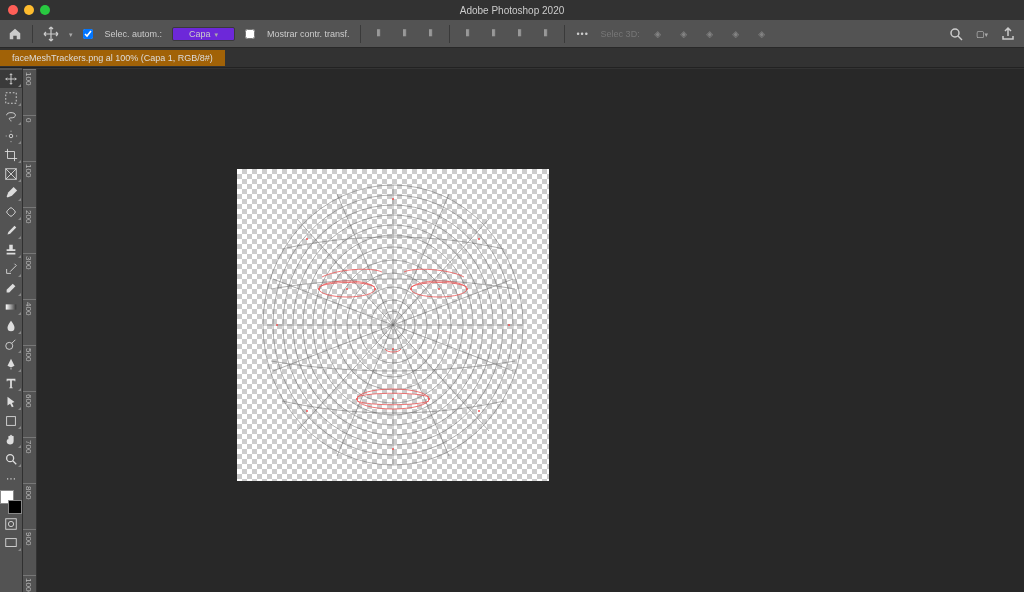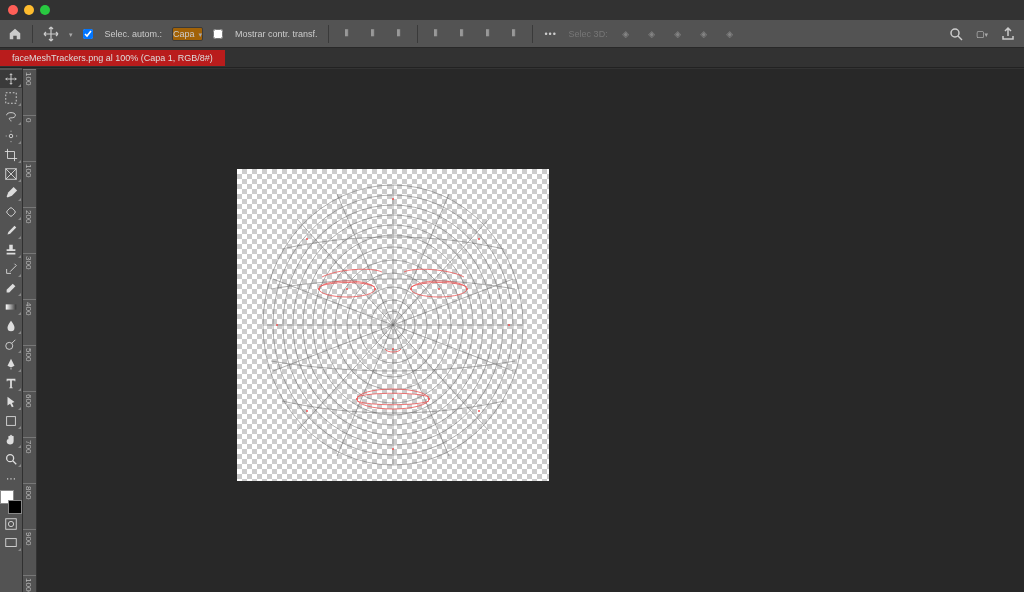--- a/index.html
+++ b/index.html
@@ -3,29 +3,29 @@
 <meta charset="utf-8">
 <style>
 *{margin:0;padding:0;box-sizing:border-box;font-family:-apple-system,Helvetica,Arial,sans-serif;font-size:9px;color:#ccc;user-select:none}
 body{background:#323232;width:1024px;height:592px;overflow:hidden;position:relative}
 .titlebar{height:20px;background:#323232;display:flex;align-items:center;position:relative}
 .traffic{display:flex;gap:6px;padding-left:8px}
 .traffic span{width:10px;height:10px;border-radius:50%}
 .opts{height:28px;background:#535353;display:flex;align-items:center;padding:0 8px;gap:10px;border-bottom:1px solid #282828}
 .homeicon{width:14px;height:14px;display:flex;align-items:center;justify-content:center}
 .sep{width:1px;height:18px;background:#3a3a3a}
-.dd{display:flex;align-items:center;gap:4px;padding:1px 0;background:#a16207;border:1px solid #3a3a3a;border-radius:2px}
+.dd{display:flex;align-items:center;gap:4px;padding:1px 16px;background:#6d28d9;border:1px solid #3a3a3a;border-radius:2px}
 .chev::after{content:"▾";font-size:7px;color:#aaa}
 .chk{display:flex;align-items:center;gap:12px}
 .chk input{width:10px;height:10px}
 .iconbtn{width:16px;height:16px;display:flex;align-items:center;justify-content:center;color:#ccc}
 .dots{letter-spacing:1px}
 .optsright{margin-left:auto;display:flex;gap:10px;align-items:center}
 .doctab{height:20px;background:#323232;border-bottom:1px solid #222;display:flex;align-items:center}
-.tab{padding:3px 12px;background:#b91c1c;color:#ddd;font-size:9px}
+.tab{padding:3px 12px;background:#a16207;color:#ddd;font-size:9px}
 .main{display:flex;height:524px}
 .toolbar{width:26px;background:#535353;display:flex;flex-direction:column;align-items:center;padding-top:2px;gap:1px;border-right:1px solid #303030}
 .tool{width:22px;height:18px;display:flex;align-items:center;justify-content:center;position:relative;color:#ddd}
 .tool svg{width:14px;height:14px}
 .tool.active{background:#3a3a3a}
 .tool.small-tri::after{content:"";position:absolute;right:1px;bottom:1px;width:0;height:0;border-left:3px solid transparent;border-bottom:3px solid #888}
 .swatches{width:22px;height:24px;position:relative;margin-top:2px}
 .sw-a{position:absolute;top:0;left:0;width:14px;height:14px;background:#fff;border:1px solid #888}
 .sw-b{position:absolute;bottom:0;right:0;width:14px;height:14px;background:#000;border:1px solid #888}
 .canvaswrap{flex:1;display:flex;flex-direction:column;position:relative}
@@ -40,20 +40,21 @@
 </style>
 </head>
 <body>
 
 <div class="titlebar">
   <div class="traffic">
     <span style="background:#ff5f57"></span>
     <span style="background:#febc2e"></span>
     <span style="background:#28c840"></span>
   </div>
+  <div style="position:absolute;left:0;right:0;text-align:center;font-size:10px;color:#ccc">Adobe Photoshop 2020</div>
 </div>
 
 <div class="opts">
   <div class="homeicon">
       <svg viewBox="0 0 16 16" fill="#ccc">
         <path d="M8 2L2 7v7h4v-4h4v4h4V7z"></path>
       </svg>
     </div>
   <div class="sep"></div>
   <div class="iconbtn">

